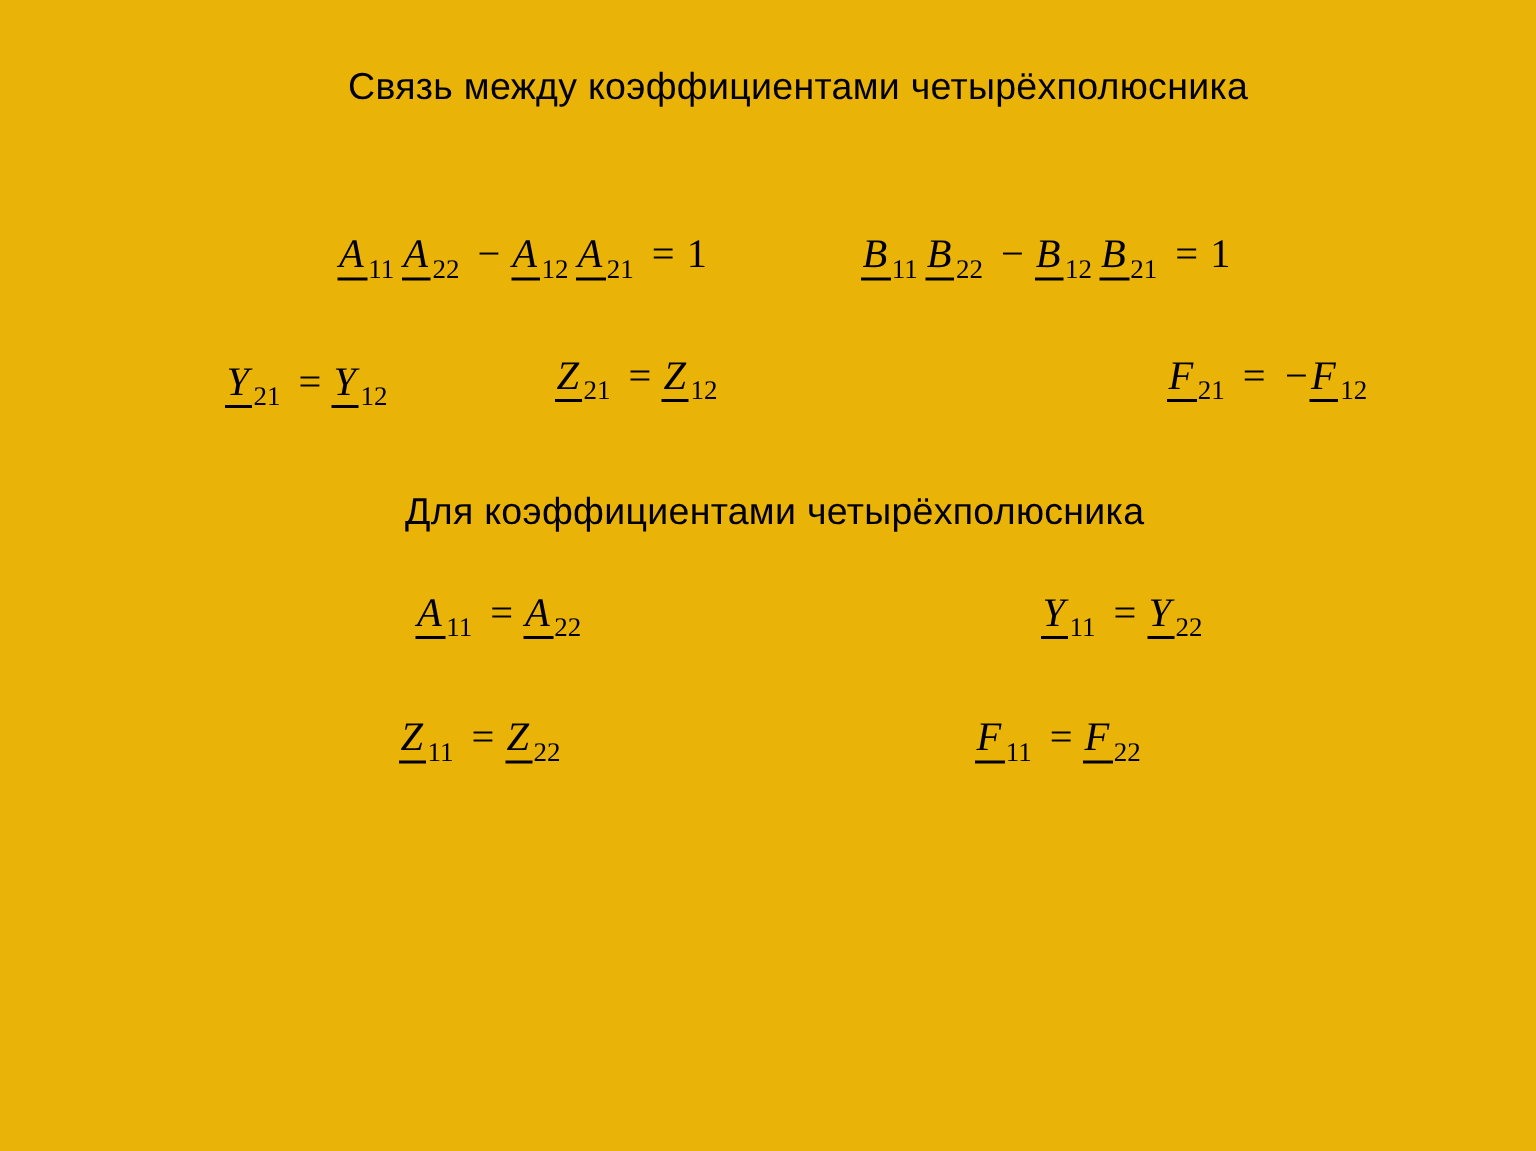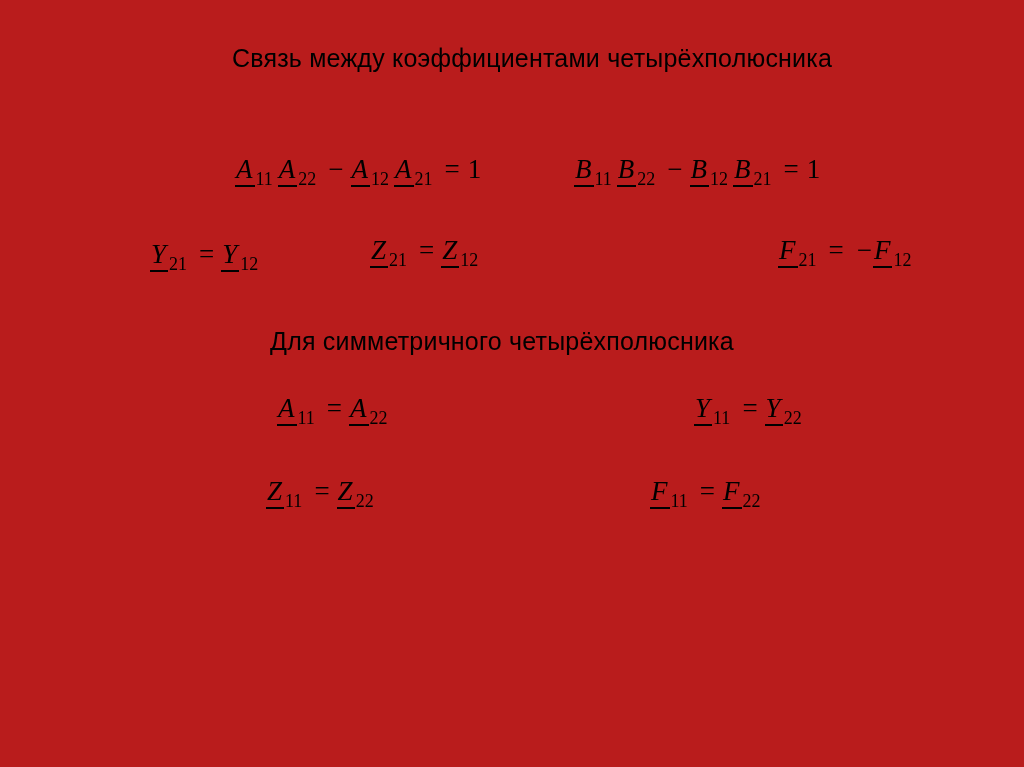--- a/index.html
+++ b/index.html
@@ -4,21 +4,21 @@
 <style>
   html, body {
     margin: 0;
     padding: 0;
     background: #e9e9e9;
   }
   .slide {
     position: relative;
     width: 1024px;
     height: 767px;
-    background: #b91c1c;
+    background: #eab308;
     overflow: hidden;
     font-family: "Liberation Sans", sans-serif;
     color: #000000;
   }
   .heading {
     position: absolute;
     font-family: "Liberation Sans", sans-serif;
     font-size: 25px;
     font-weight: 400;
     color: #000000;
@@ -50,21 +50,21 @@
     vertical-align: -7px;
     margin-left: 1px;
     margin-right: 2px;
   }
   .mvar { margin-right: 3px; }
   .mop  { font-style: normal; margin: 0 7px; }
   .mneg { font-style: normal; margin-left: 6px; margin-right: 1px; }
   .mnum { font-style: normal; margin-left: 1px; }
 
   
-  #f-det-a { left: 235px; top: 156px; text-align: right; }
+  #f-det-a { left: 225px; top: 156px; text-align: right; }
   #f-det-b { left: 574px; top: 156px; text-align: center; }
   
   #f-y21 { left: 150px; top: 241px; }
   #f-z21 { left: 370px; top: 237px; }
   #f-h21 { left: 558px; top: 237px; }
   #f-f21 { left: 778px; top: 237px; }
   
   #f-a-sym { left: 277px; top: 395px; }
   #f-b-sym { left: 471px; top: 395px; }
   #f-y-sym { left: 650px; top: 395px; margin-left: 44px; }
@@ -79,20 +79,20 @@
 <div class="slide">
   <div class="heading title">Связь между коэффициентами четырёхполюсника</div>
 
   <div class="formula" id="f-det-a"><span class="mvar"><span class="mletter">A</span><span class="msub">11</span></span><span class="mvar"><span class="mletter">A</span><span class="msub">22</span></span><span class="mop">−</span><span class="mvar"><span class="mletter">A</span><span class="msub">12</span></span><span class="mvar"><span class="mletter">A</span><span class="msub">21</span></span><span class="mop">=</span><span class="mnum">1</span></div>
   <div class="formula" id="f-det-b"><span class="mvar"><span class="mletter">B</span><span class="msub">11</span></span><span class="mvar"><span class="mletter">B</span><span class="msub">22</span></span><span class="mop">−</span><span class="mvar"><span class="mletter">B</span><span class="msub">12</span></span><span class="mvar"><span class="mletter">B</span><span class="msub">21</span></span><span class="mop">=</span><span class="mnum">1</span></div>
 
   <div class="formula" id="f-y21"><span class="mvar"><span class="mletter">Y</span><span class="msub">21</span></span><span class="mop">=</span><span class="mvar"><span class="mletter">Y</span><span class="msub">12</span></span></div>
   <div class="formula" id="f-z21"><span class="mvar"><span class="mletter">Z</span><span class="msub">21</span></span><span class="mop">=</span><span class="mvar"><span class="mletter">Z</span><span class="msub">12</span></span></div>
   <div class="formula" id="f-f21"><span class="mvar"><span class="mletter">F</span><span class="msub">21</span></span><span class="mop">=</span><span class="mneg">−</span><span class="mvar"><span class="mletter">F</span><span class="msub">12</span></span></div>
 
-  <div class="heading subtitle">Для симметричного четырёхполюсника</div>
+  <div class="heading subtitle">Для коэффициентами четырёхполюсника</div>
 
   <div class="formula" id="f-a-sym"><span class="mvar"><span class="mletter">A</span><span class="msub">11</span></span><span class="mop">=</span><span class="mvar"><span class="mletter">A</span><span class="msub">22</span></span></div>
   <div class="formula" id="f-y-sym"><span class="mvar"><span class="mletter">Y</span><span class="msub">11</span></span><span class="mop">=</span><span class="mvar"><span class="mletter">Y</span><span class="msub">22</span></span></div>
 
   <div class="formula" id="f-z-sym"><span class="mvar"><span class="mletter">Z</span><span class="msub">11</span></span><span class="mop">=</span><span class="mvar"><span class="mletter">Z</span><span class="msub">22</span></span></div>
   <div class="formula" id="f-f-sym"><span class="mvar"><span class="mletter">F</span><span class="msub">11</span></span><span class="mop">=</span><span class="mvar"><span class="mletter">F</span><span class="msub">22</span></span></div>
 </div>
 
 </body></html>

